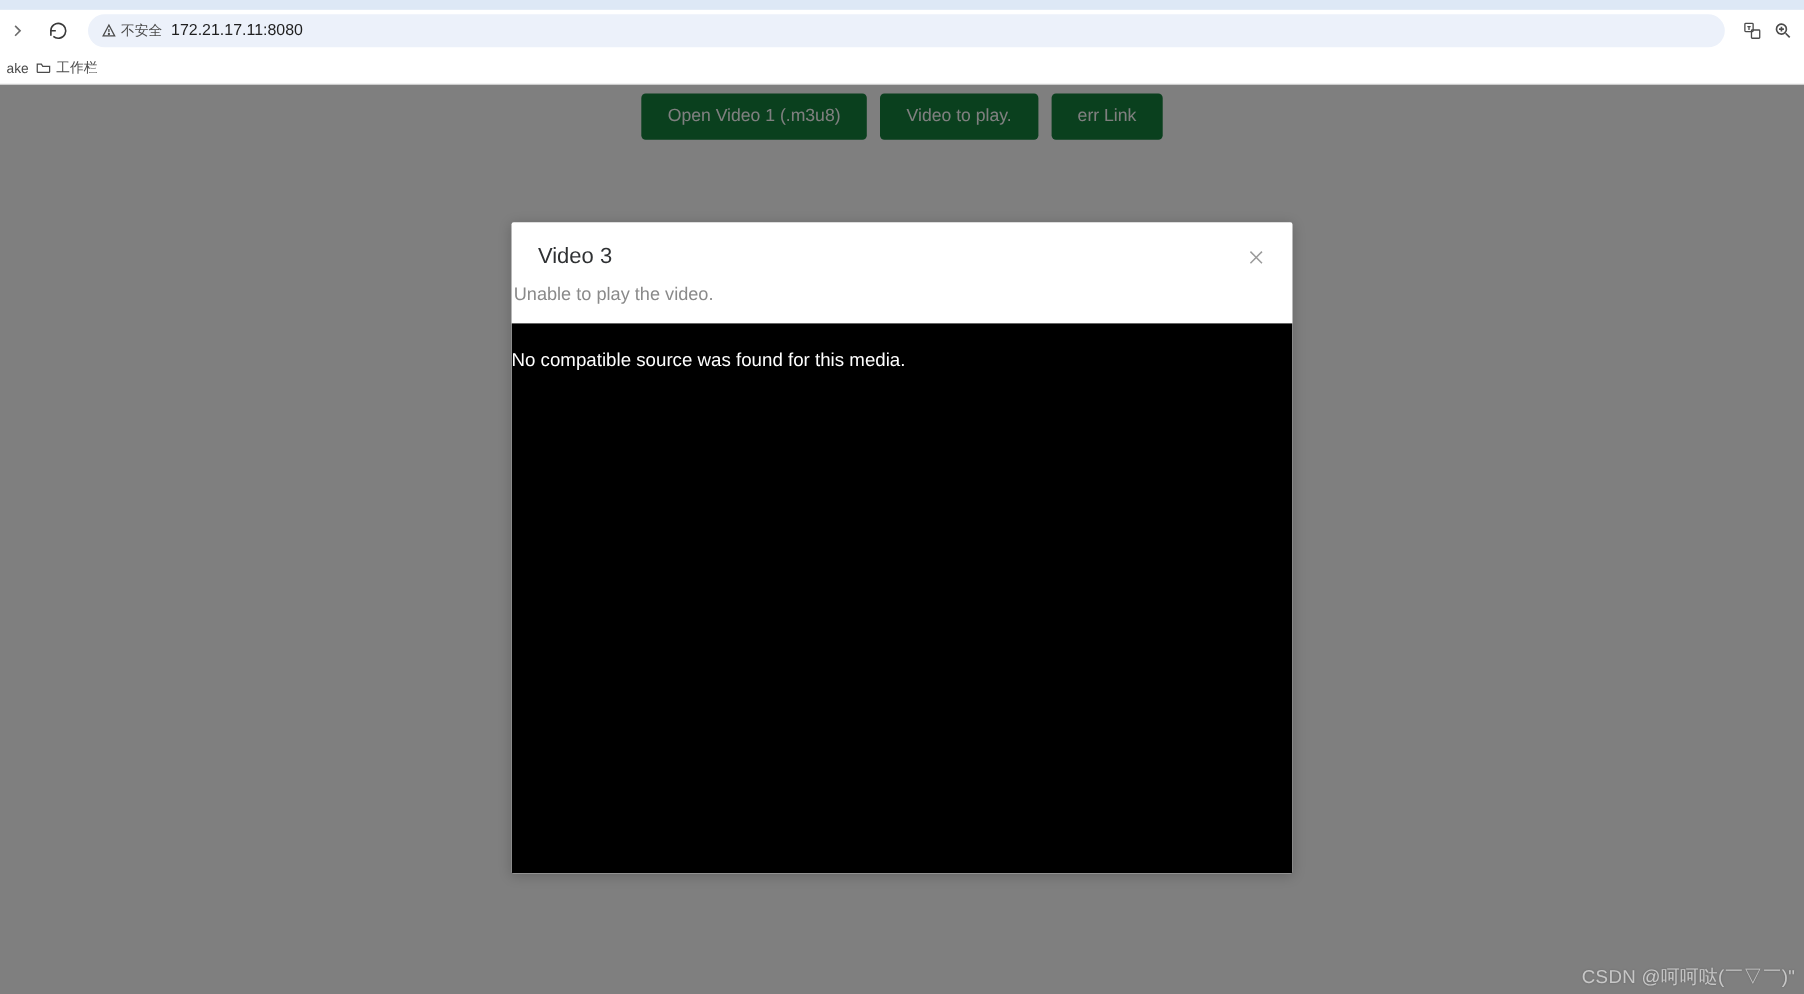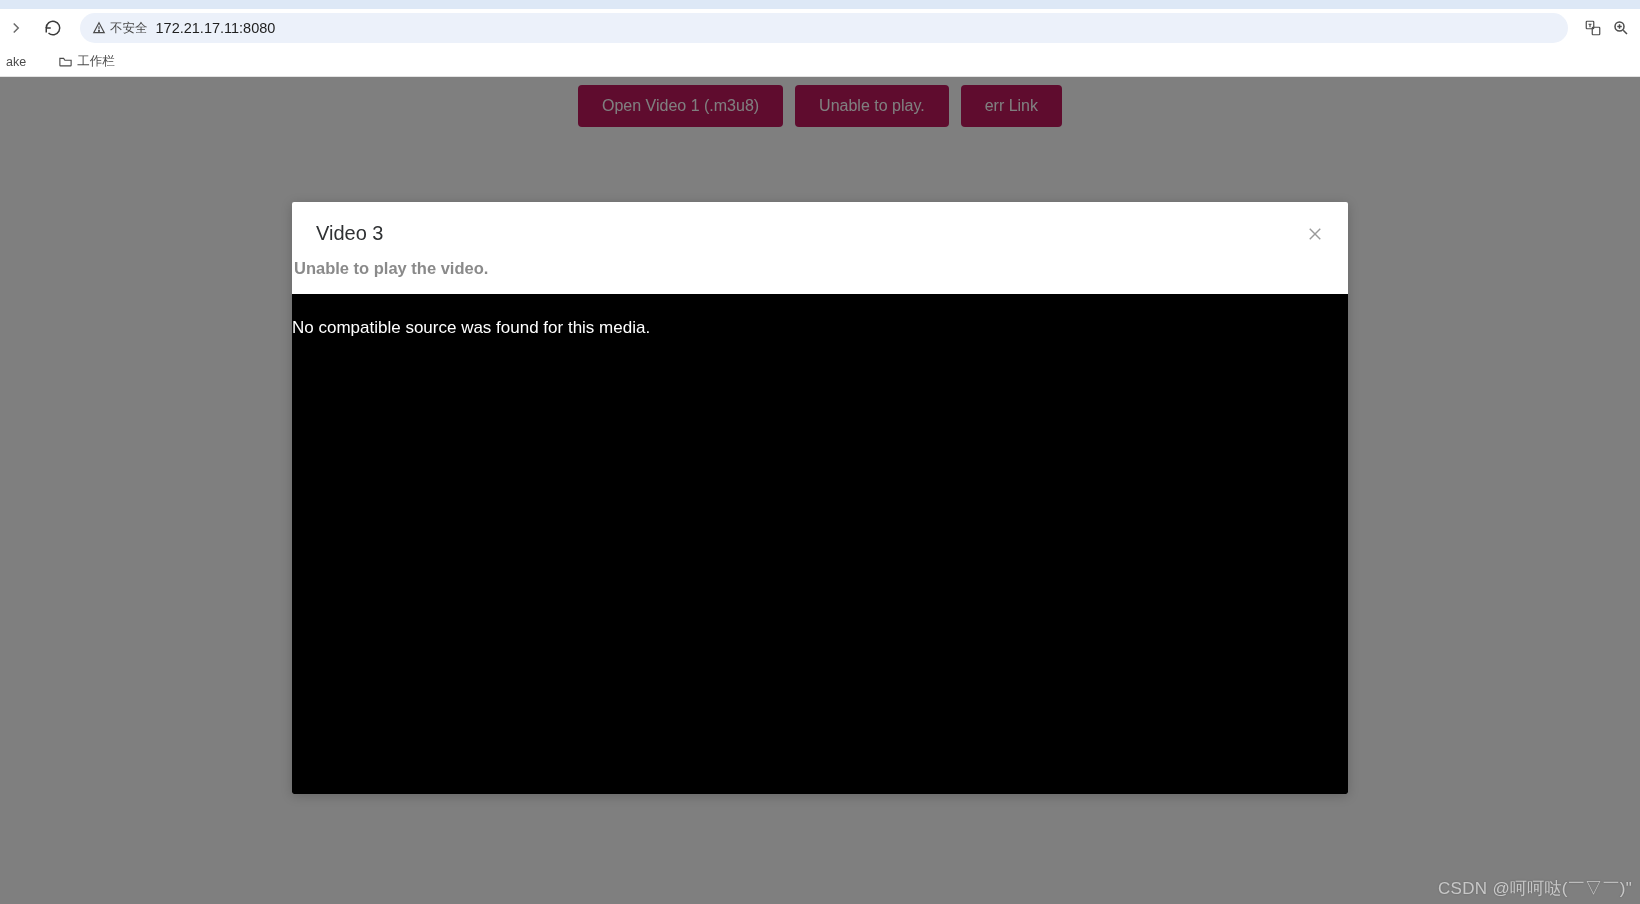--- a/index.html
+++ b/index.html
@@ -59,62 +59,62 @@
     }
     .insecure svg { width:14px; height:14px; }
     .url-text { font-size: 14.5px; color:#1f1f1f;text-align:center; }
     .right-icons { display:flex; align-items:center; gap:10px; color:#4b4b4b; padding-right:4px;}
     .right-icons .ic { width:18px;height:18px; display:flex;align-items:center;justify-content:center;}
     
     .bookmarks {
       height: 30px;
       display:flex;
       align-items:center;
-      gap: 32px;
+      gap: 6px;
       padding: 0 6px;
       border-bottom: 1px solid #e3e3e3;
       font-size: 12.5px;
       color:#4b4b4b;
     }
     .bm-item { display:flex; align-items:center; gap:4px; }
     
     .page {
       position: relative;
       width: 100%;
       height: calc(100% - 77px);
       background: #fff;
     }
     .buttons-row {
       display:flex;
       justify-content:center;
       gap: 12px;
       padding-top: 8px;
     }
     .blue-btn {
-      background: #be185d;
+      background: #15803d;
       color: #fff;
       font-size: 16px;
       padding: 12px 24px;
       border-radius: 4px;
       border: none;
       cursor: pointer;
     }
     
     .overlay {
       position:absolute;
       inset:0;
       background: rgba(0,0,0,0.5);
     }
     
     .dialog {
       position:absolute;
       top: 125px;
       left: 50%;
       transform: translateX(-50%);
-      width: 1056px;
+      width: 710px;
       background:#fff;
       border-radius: 2px;
       box-shadow: 0 2px 12px rgba(0,0,0,0.2);
       overflow:hidden;
     }
     .dialog-head {
       padding: 20px 24px 14px 24px;
       display:flex;
       align-items:center;
       justify-content:space-between;
@@ -126,21 +126,20 @@
     }
     .dialog-close {
       width: 18px; height:18px;
       color:#9a9a9a;
       cursor:pointer;
     }
     .dialog-body-msg {
       padding: 0 2px 16px 2px;
       font-size: 16.5px;
       color: #8a8a8a;
-      font-weight: bold;
     }
     .video-box {
       width:100%;
       height: 500px;
       background:#000;
       position:relative;
     }
     .video-err {
       position:absolute;
       top: 24px;
@@ -216,21 +215,21 @@
     <svg viewBox="0 0 24 24" width="15" height="15" fill="none" stroke="#4b4b4b" stroke-width="1.8">
         <path d="M3 7h6l2 3h10v8a1 1 0 0 1-1 1H4a1 1 0 0 1-1-1V7z"></path>
       </svg>
     <span>工作栏</span>
   </div>
 </div>
 
 <div class="page">
   <div class="buttons-row">
     <button class="blue-btn">Open Video 1 (.m3u8)</button>
-    <button class="blue-btn">Unable to play.</button>
+    <button class="blue-btn">Video to play.</button>
     <button class="blue-btn">err Link</button>
   </div>
 
   <div class="overlay"></div>
 
   <div class="dialog">
     <div class="dialog-head">
       <div class="dialog-title">Video 3</div>
       <div class="dialog-close">
         <svg viewBox="0 0 24 24" width="18" height="18" fill="none" stroke="#9a9a9a" stroke-width="1.8">

